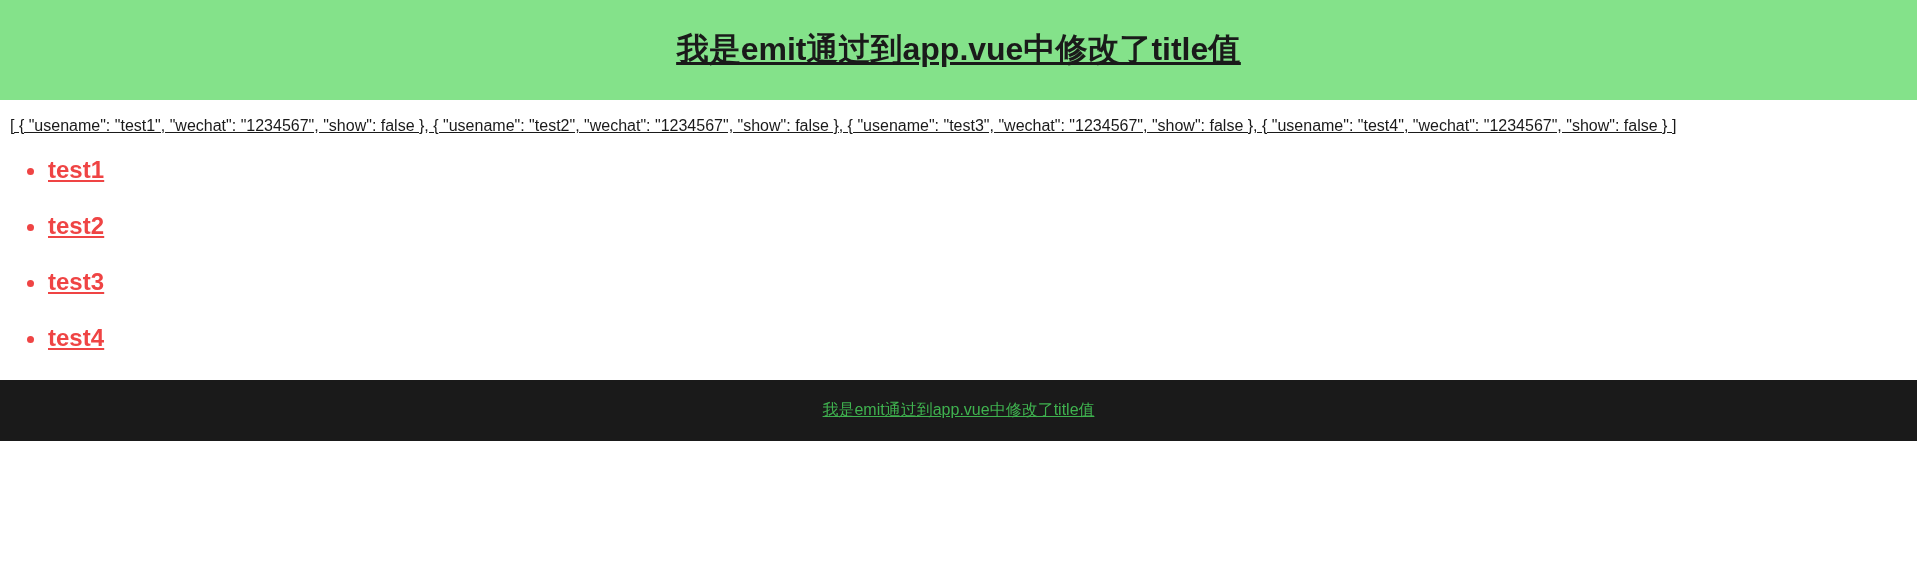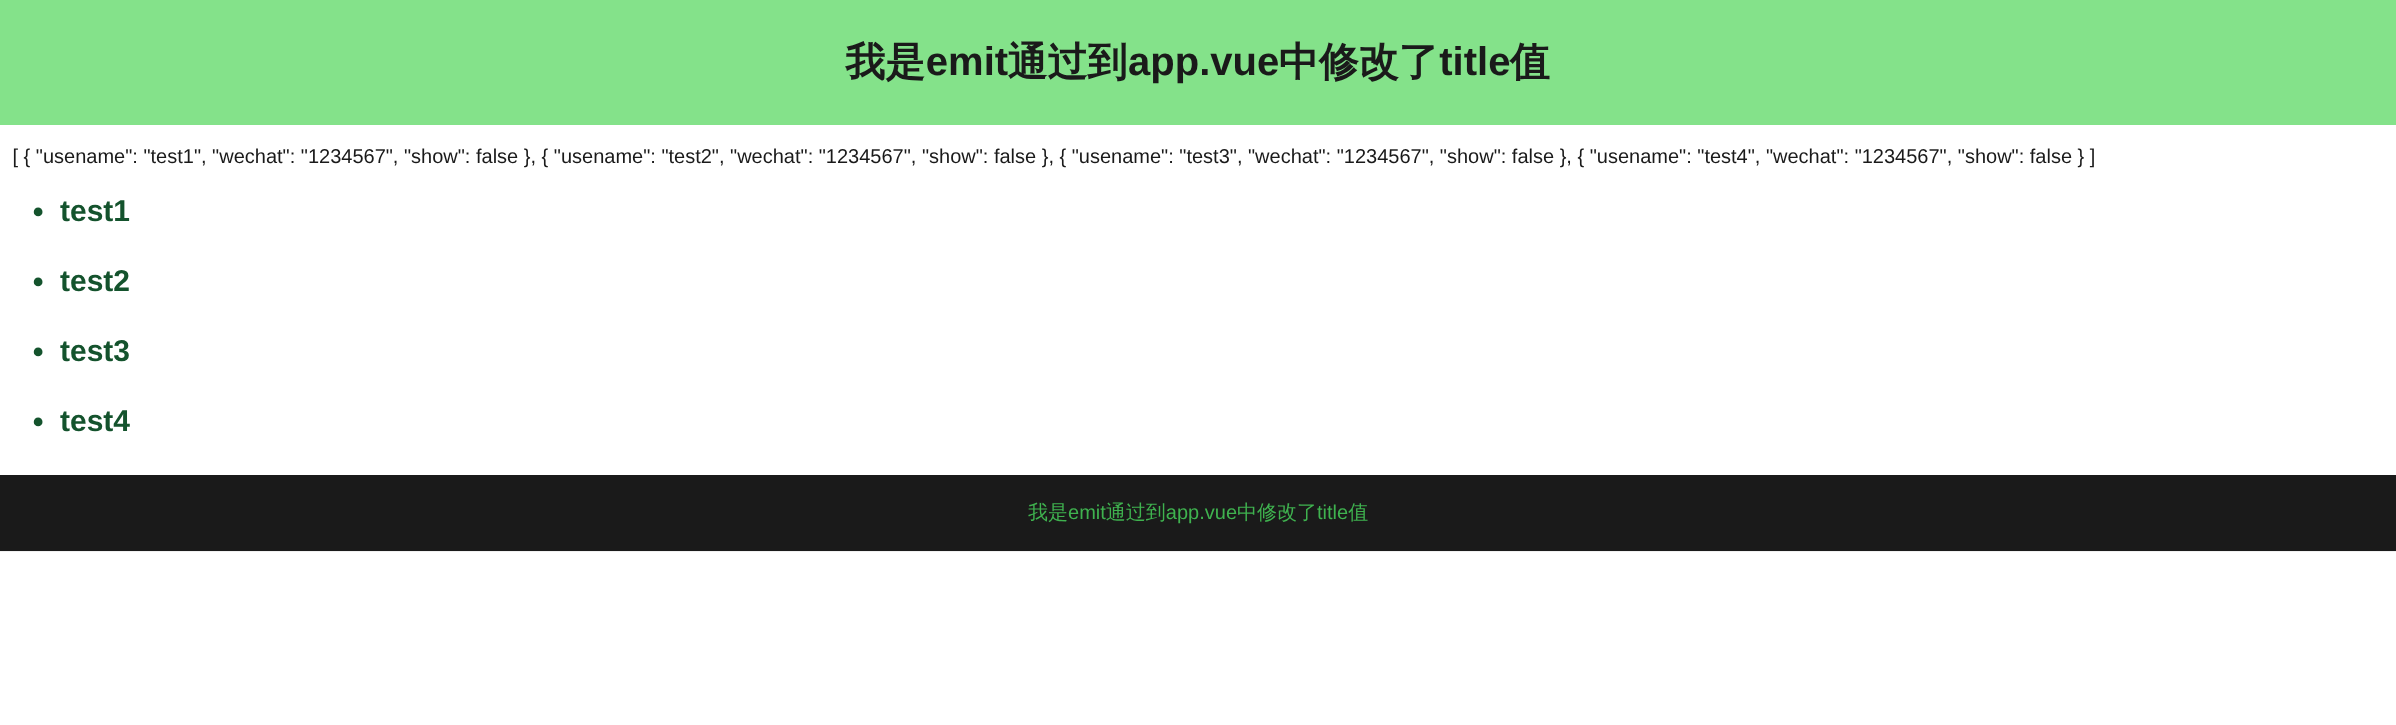--- a/index.html
+++ b/index.html
@@ -1,18 +1,19 @@
 <!DOCTYPE html>
 <html><head>
   <meta charset="utf-8">
   <style>
     * {
       margin: 0;
       padding: 0;
       box-sizing: border-box;
+      text-decoration: underline;
     }
     body {
       font-family: "Microsoft YaHei", "PingFang SC", "Helvetica Neue", Arial, sans-serif;
       background: #ffffff;
       width: 1917px;
     }
     .header-banner {
       background-color: #84e28a;
       text-align: center;
       padding: 28px 0;
@@ -31,21 +32,21 @@
       margin-bottom: 10px;
     }
     .user-list {
       list-style-type: disc;
       padding-left: 48px;
       margin-top: 18px;
     }
     .user-list li {
       font-size: 24px;
       font-weight: bold;
-      color: #14532d;
+      color: #ef4444;
       margin-bottom: 28px;
     }
     .footer-banner {
       background-color: #1a1a1a;
       text-align: center;
       padding: 20px 0;
       margin-top: 8px;
     }
     .footer-banner .footer-text {
       color: #3fb24f;

